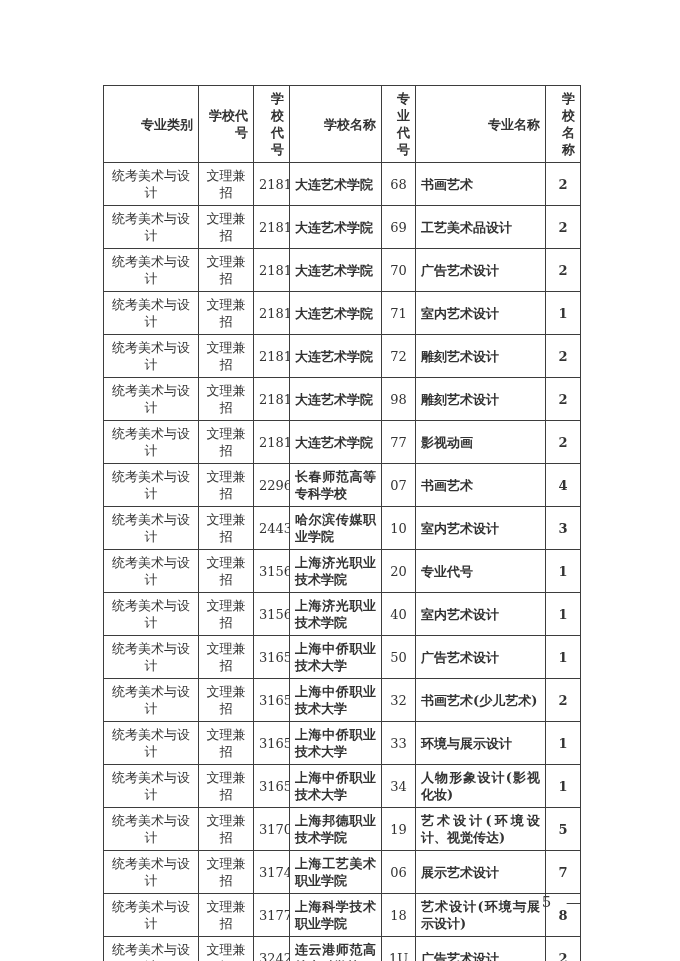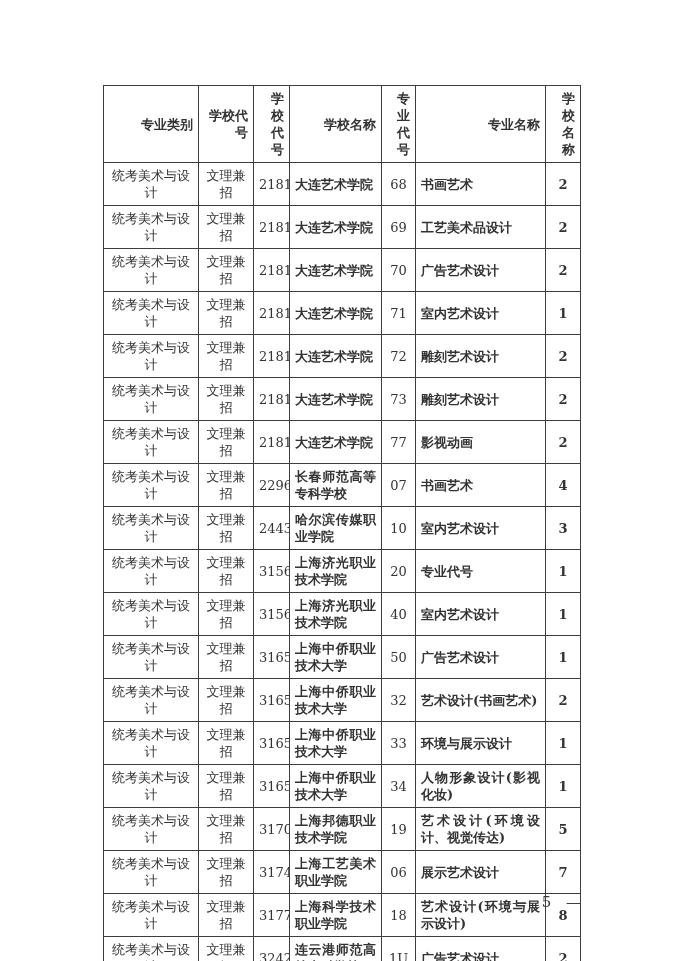--- a/index.html
+++ b/index.html
@@ -128,21 +128,21 @@
       <td class="c-left c-justify">大连艺术学院</td>
       <td class="c-center">72</td>
       <td class="c-left c-justify">雕刻艺术设计</td>
       <td class="c-center c-bold">2</td>
     </tr>
         <tr>
       <td class="c-center">统考美术与设计</td>
       <td class="c-center">文理兼招</td>
       <td class="c-center">2181</td>
       <td class="c-left c-justify">大连艺术学院</td>
-      <td class="c-center">73</td>
+      <td class="c-center">98</td>
       <td class="c-left c-justify">雕刻艺术设计</td>
       <td class="c-center c-bold">2</td>
     </tr>
         <tr>
       <td class="c-center">统考美术与设计</td>
       <td class="c-center">文理兼招</td>
       <td class="c-center">2181</td>
       <td class="c-left c-justify">大连艺术学院</td>
       <td class="c-center">77</td>
       <td class="c-left c-justify">影视动画</td>
@@ -192,21 +192,21 @@
       <td class="c-center">50</td>
       <td class="c-left c-justify">广告艺术设计</td>
       <td class="c-center c-bold">1</td>
     </tr>
         <tr>
       <td class="c-center">统考美术与设计</td>
       <td class="c-center">文理兼招</td>
       <td class="c-center">3165</td>
       <td class="c-left c-justify">上海中侨职业技术大学</td>
       <td class="c-center">32</td>
-      <td class="c-left c-justify">艺术设计(书画艺术)</td>
+      <td class="c-left c-justify">书画艺术(少儿艺术)</td>
       <td class="c-center c-bold">2</td>
     </tr>
         <tr>
       <td class="c-center">统考美术与设计</td>
       <td class="c-center">文理兼招</td>
       <td class="c-center">3165</td>
       <td class="c-left c-justify">上海中侨职业技术大学</td>
       <td class="c-center">33</td>
       <td class="c-left c-justify">环境与展示设计</td>
       <td class="c-center c-bold">1</td>

